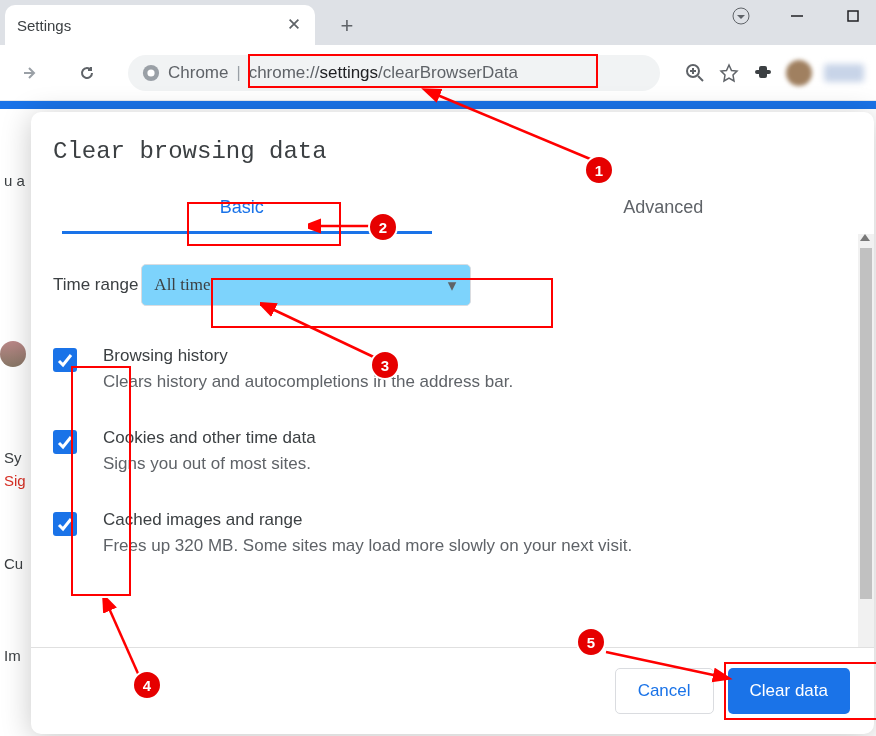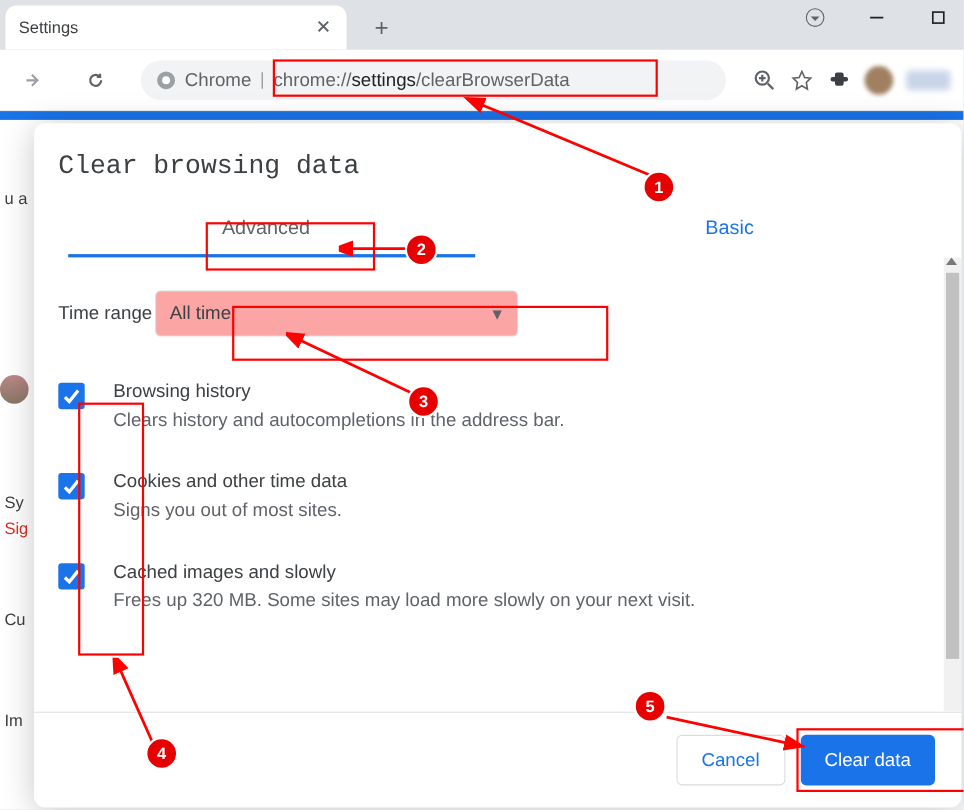--- a/index.html
+++ b/index.html
@@ -50,21 +50,21 @@
     .tab-ind { position: absolute; bottom: 0; left: 31px; width: 370px; height: 3px; background: #1a73e8; }
     .hi2 { position: absolute; border: 2px solid red; left: 156px; top: 90px; width: 154px; height: 44px; pointer-events: none; }
     
     .content-scroll { flex: 1; overflow-y: hidden; padding: 30px 22px 10px; position: relative; }
     .scrollbar { position: absolute; right: 0; top: 0; width: 16px; height: 100%; background: #f1f1f1; }
     .scrollbar::before { content:""; position:absolute; top:0; left:2px; width:0; height:0; border-left:5px solid transparent; border-right:5px solid transparent; border-bottom:7px solid #787878; }
     .scroll-thumb { position:absolute; top:14px; left:2px; width:12px; height:85%; background:#c1c1c1; }
     
     .time-row { display: flex; align-items: center; gap: 3px; margin-bottom: 40px; }
     .time-label { font-size: 17px; color: #3c4043; }
-    .time-select { width: 330px; height: 42px; border: 1px solid #dadce0; border-radius: 5px; background: #fca5a5; display: flex; align-items: center; padding: 0 12px; font-size: 17px; color: #3c4043; position: relative; cursor: pointer; }
+    .time-select { width: 330px; height: 42px; border: 1px solid #dadce0; border-radius: 5px; background: #7dd3fc; display: flex; align-items: center; padding: 0 12px; font-size: 17px; color: #3c4043; position: relative; cursor: pointer; font-family: Liberation Serif, serif; }
     .time-caret { position: absolute; right: 14px; color: #5f6368; }
     .hi3 { position: absolute; border: 2px solid red; left: 180px; top: 166px; width: 342px; height: 50px; pointer-events: none; }
     
     .opt-row { display: flex; gap: 26px; margin-bottom: 36px; }
     .chk { width: 24px; height: 24px; background: #1a73e8; border-radius: 3px; display: flex; align-items: center; justify-content: center; flex-shrink: 0; margin-top: 2px; cursor: pointer; }
     .chk svg { stroke: #fff; stroke-width: 3; fill: none; }
     .opt-txt { flex: 1; }
     .opt-title { font-size: 17px; color: #3c4043; margin-bottom: 6px; }
     .opt-desc { font-size: 17px; color: #5f6368; }
     .hi4 { position: absolute; border: 2px solid red; left: 40px; top: 254px; width: 60px; height: 230px; pointer-events: none; }
@@ -163,22 +163,22 @@
     <div class="bg-item bg-l4">Sy</div>
     <div class="bg-item bg-l5">Sig</div>
     <div class="bg-item bg-l6">Cu</div>
     <div class="bg-item bg-l7">Im</div>
   </div>
 </div>
 
 <div class="modal">
   <div class="modal-title">Clear browsing data</div>
   <div class="tabs">
+    <div class="mtab active">Basic</div>
     <div class="mtab">Advanced</div>
-    <div class="mtab active">Basic</div>
     <div class="tab-ind"></div>
   </div>
   <div class="hi2"></div>
 
   <div class="content-scroll">
     <div class="scrollbar">
         <div class="scroll-thumb"></div>
       </div>
     <div class="time-row">
       <span class="time-label">Time range</span>
@@ -210,21 +210,21 @@
         <div class="opt-desc">Signs you out of most sites.</div>
       </div>
     </div>
     <div class="opt-row">
       <div class="chk">
           <svg width="18" height="18" viewBox="0 0 18 18">
             <polyline points="3,10 7,14 15,4"></polyline>
           </svg>
         </div>
       <div class="opt-txt">
-        <div class="opt-title">Cached images and slowly</div>
+        <div class="opt-title">Cached images and range</div>
         <div class="opt-desc">Frees up 320 MB. Some sites may load more slowly on your next visit.</div>
       </div>
     </div>
   </div>
   <div class="hi3"></div>
   <div class="hi4"></div>
 
   <div class="modal-footer">
     <button class="btn-cancel">Cancel</button>
     <button class="btn-clear">Clear data</button>

